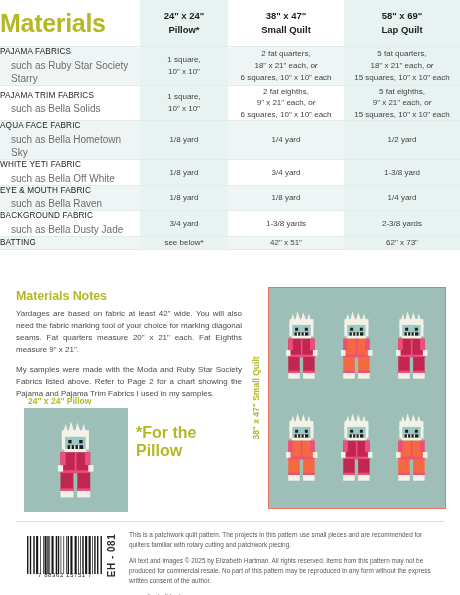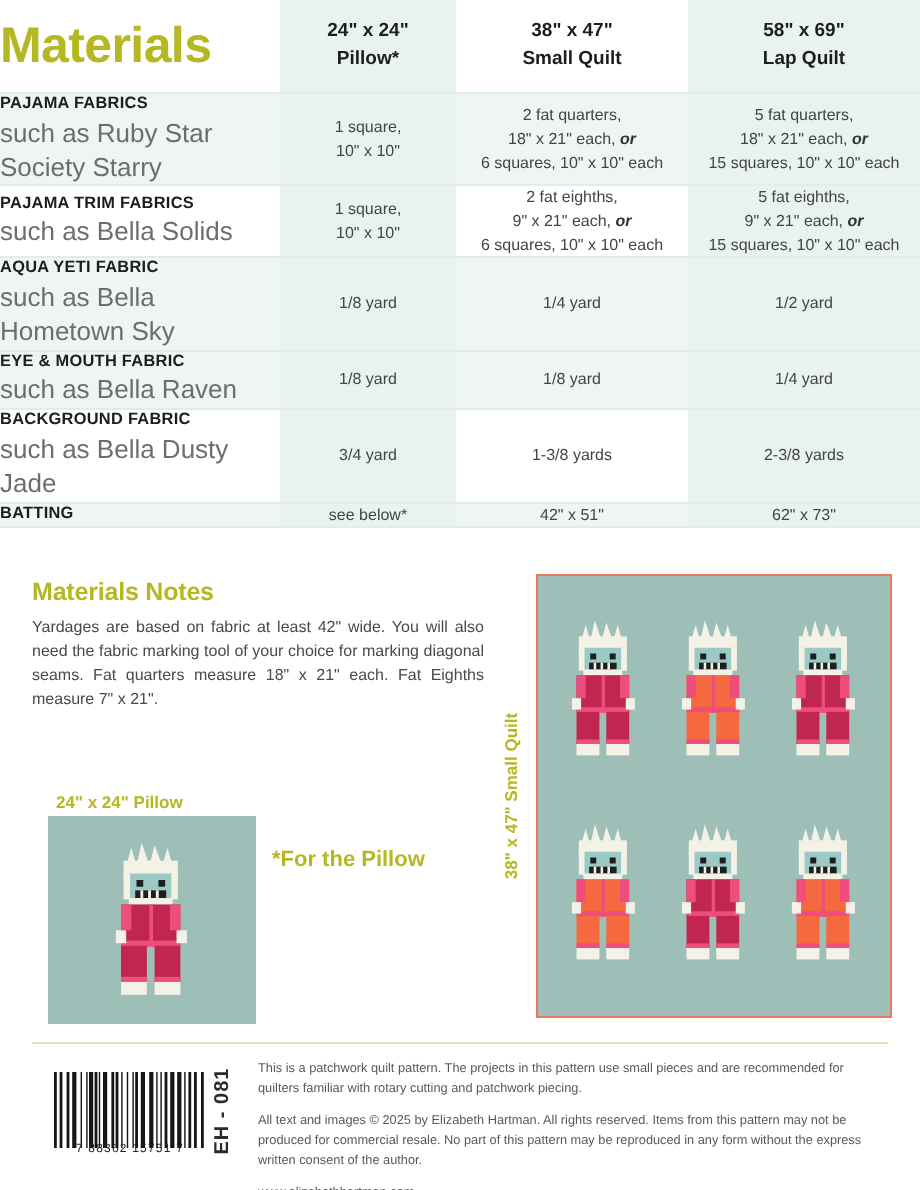--- a/index.html
+++ b/index.html
@@ -58,39 +58,40 @@
   .tint{background:#e8f2f1;}
   .plain{background:#ffffff;}
   .rowtint{background:#eef5f4;}
 
   .lbl{
     padding:7px 6px 7px 16px;
     line-height:1.3;
   }
   .lbl .nm{
     font-size:8.2px;
-    font-weight:bold;
+    font-weight:normal;
     color:#1d1d1d;
     letter-spacing:0.15px;
     display:block;
   }
   .lbl .sub{
-    font-size:13px;
+    font-size:10px;
     color:#6d6d6d;
     display:block;
     margin-top:1px;
+    padding-left:11px;
   }
   .val{
     text-align:center;
     font-size:8px;
     color:#444;
     line-height:1.45;
     padding:7px 5px;
   }
-  .val em{font-style:italic;font-weight:bold;color:#333;}
+  .val em{font-style:italic;font-weight:normal;color:#333;}
 
   
   .notes{
     position:absolute;left:16px;top:289px;width:226px;
   }
   .sec-head{
     font-size:12.5px;
     font-weight:bold;
     color:#b5b723;
     margin:0 0 5px 0;
@@ -111,21 +112,21 @@
   }
   .pillow-img{
     position:absolute;left:24px;top:408px;
     width:104px;height:104px;
     background:#9dbfb8;
   }
   .pillow-txt{
     position:absolute;left:136px;top:424px;width:108px;
   }
   .pillow-txt h3{
-    margin:0 0 4px 0;font-size:11px;font-weight:bold;color:#b5b723;
+    margin:0 0 4px 0;font-size:16px;font-weight:bold;color:#b5b723;
   }
   .pillow-txt p{
     margin:0;font-size:8px;line-height:1.5;color:#4a4a4a;text-align:justify;
   }
 
   
   .quilt-wrap{
     position:absolute;left:268px;top:287px;
     width:178px;height:222px;
     border:1.5px solid #e8775c;
@@ -248,31 +249,46 @@
             <div>6 squares, 10" x 10" each</div>
           </td>
           <td class="val tint">
             <div>5 fat eighths,</div>
             <div>9" x 21" each, <em>or</em></div>
             <div>15 squares, 10" x 10" each</div>
           </td>
         </tr>
         <tr>
           <td class="lbl rowtint">
-            <span class="nm">AQUA YETI FABRIC</span>
+            <span class="nm">AQUA FACE FABRIC</span>
             <span class="sub">such as Bella Hometown Sky</span>
           </td>
           <td class="val tint">
             <div>1/8 yard</div>
           </td>
           <td class="val rowtint">
             <div>1/4 yard</div>
           </td>
           <td class="val tint">
             <div>1/2 yard</div>
+          </td>
+        </tr>
+        <tr>
+          <td class="lbl plain">
+            <span class="nm">WHITE YETI FABRIC</span>
+            <span class="sub">such as Bella Off White</span>
+          </td>
+          <td class="val tint">
+            <div>1/8 yard</div>
+          </td>
+          <td class="val plain">
+            <div>3/4 yard</div>
+          </td>
+          <td class="val tint">
+            <div>1-3/8 yard</div>
           </td>
         </tr>
         <tr>
           <td class="lbl rowtint">
             <span class="nm">EYE &amp; MOUTH FABRIC</span>
             <span class="sub">such as Bella Raven</span>
           </td>
           <td class="val tint">
             <div>1/8 yard</div>
           </td>
@@ -310,21 +326,22 @@
           </td>
           <td class="val tint">
             <div>62" x 73"</div>
           </td>
         </tr>
       </tbody>
   </table>
 
   <div class="notes">
     <h2 class="sec-head">Materials Notes</h2>
-    <p>Yardages are based on fabric at least 42" wide. You will also need the fabric marking tool of your choice for marking diagonal seams. Fat quarters measure 18" x 21" each. Fat Eighths measure 7" x 21".</p>
+    <p>Yardages are based on fabric at least 42" wide. You will also need the fabric marking tool of your choice for marking diagonal seams. Fat quarters measure 20" x 21" each. Fat Eighths measure 9" x 21".</p>
+    <p>My samples were made with the Moda and Ruby Star Society Fabrics listed above. Refer to Page 2 for a chart showing the Pajama and Pajama Trim Fabrics I used in my samples.</p>
   </div>
 
   <div class="pillow-label">24" x 24" Pillow</div>
   <div class="pillow-img">
       <div style="display: flex; align-items: center; justify-content: center; width: 100%; height: 100%;">
         <svg viewBox="0 0 40 62" width="52" height="80">
           <path d="M10,10 L12,3 L14,10 L16,1 L19,10 L21,2 L24,10 L26,3 L28,10 Z" fill="#f4f2e6"></path>
           <rect x="9" y="8" width="21" height="7" fill="#f4f2e6"></rect>
           <rect x="11" y="13" width="17" height="10" fill="#9ac9c6"></rect>
           <rect x="9" y="13" width="2.5" height="10" fill="#f4f2e6"></rect>

